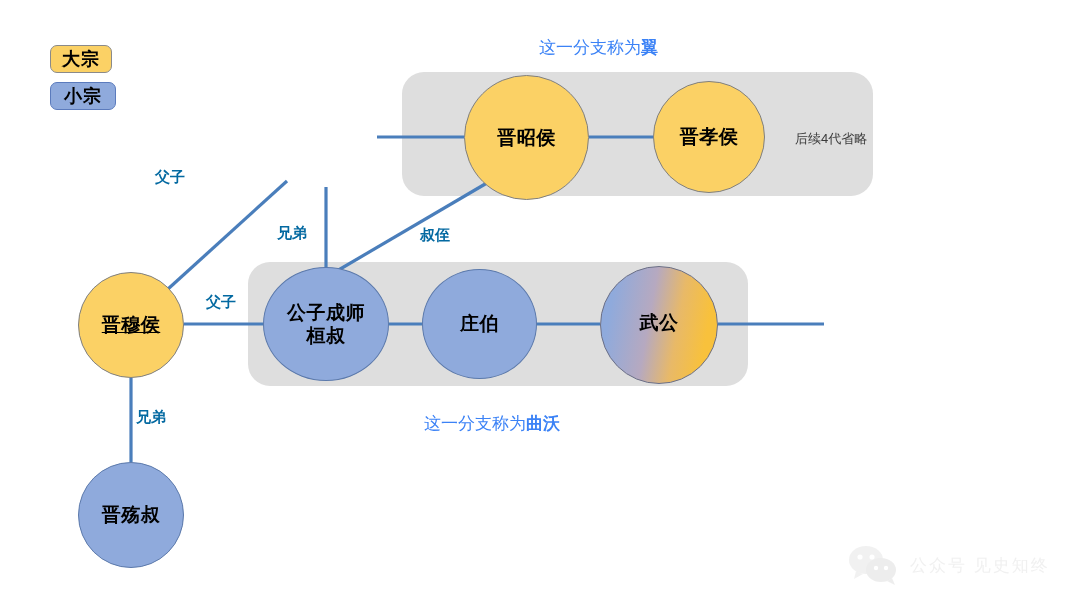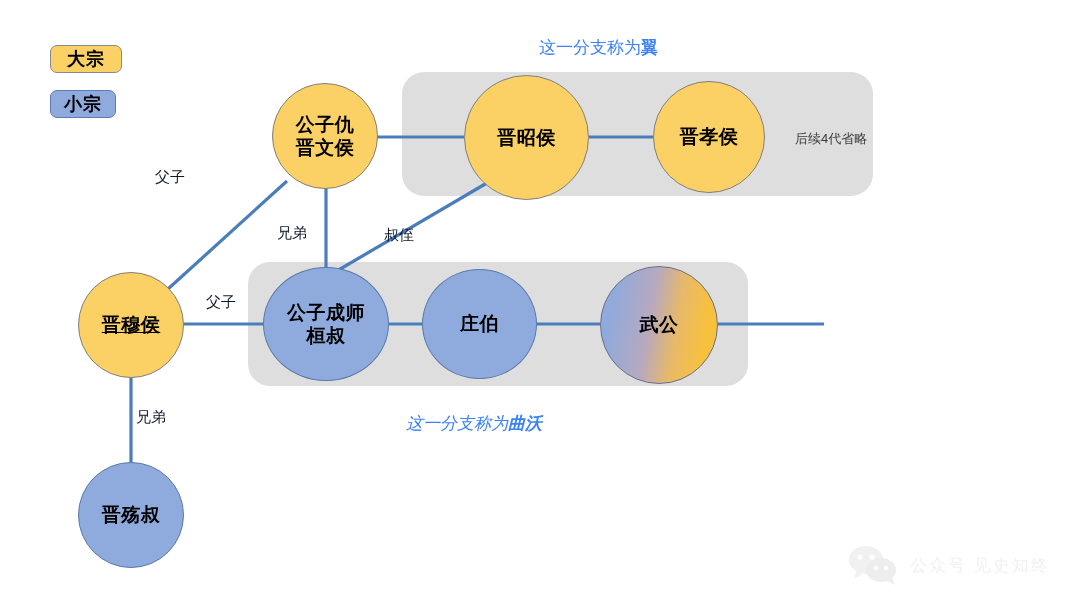--- a/index.html
+++ b/index.html
@@ -15,25 +15,25 @@
   
   .legend-box{
     position:absolute;
     display:flex;align-items:center;justify-content:center;
     border-radius:7px;
     font-size:18px;font-weight:700;color:#000;
     letter-spacing:1px;
     box-sizing:border-box;
   }
   .legend-major{
-    left:50px;top:45px;width:72px;height:28px;
+    left:50px;top:45px;width:62px;height:28px;
     background:#FBD165;border:1px solid #8a8a8a;
   }
   .legend-minor{
-    left:50px;top:90px;width:66px;height:28px;
+    left:50px;top:82px;width:66px;height:28px;
     background:#8FAADC;border:1px solid #5b7bbd;
   }
 
   
   .panel{
     position:absolute;
     background:#DEDEDE;
     border-radius:22px;
   }
   .panel-yi{left:402px;top:72px;width:471px;height:124px;}
@@ -51,27 +51,28 @@
     text-align:center;
     font-size:19px;font-weight:700;color:#000;
     line-height:1.22;
     letter-spacing:.5px;
   }
   .node.major{background:#FBD165;border:1px solid #7f7f7f;}
   .node.minor{background:#8FAADC;border:1px solid #5b79ab;}
   .node.mixed{
     background:linear-gradient(100deg,#8FAADC 12%,#b6a9c0 42%,#e8b968 64%,#F8C13C 86%);
     border:1px solid #6b6f86;
+    font-family:Liberation Mono, monospace;
   }
   .node .lbl{white-space:pre-line;pointer-events:none;}
 
   
   .edge-label{
     position:absolute;
-    font-size:15px;color:#0f172a;font-weight:400;
+    font-size:15px;color:#0369a1;font-weight:700;
     background:transparent;
     white-space:nowrap;
   }
 
   
   .caption{
     position:absolute;
     font-size:17px;color:#3b82f6;
     white-space:nowrap;
   }
@@ -128,24 +129,20 @@
 
     <line x1="718" y1="324" x2="824" y2="324" stroke="#4A7EBB" stroke-width="3.2"></line>
 
     <line x1="131" y1="378" x2="131" y2="462" stroke="#4A7EBB" stroke-width="3.2"></line>
   </svg>
 
   <div class="node major" style="left:78px;top:272px;width:106px;height:106px;text-decoration:underline;">
     <span class="lbl">晋穆侯</span>
   </div>
 
-  <div class="node major" style="left:272px;top:83px;width:106px;height:106px;">
-    <span class="lbl">公子仇
-晋文侯</span>
-  </div>
 
   <div class="node major" style="left:464px;top:75px;width:125px;height:125px;">
     <span class="lbl">晋昭侯</span>
   </div>
 
   <div class="node major" style="left:653px;top:81px;width:112px;height:112px;">
     <span class="lbl">晋孝侯</span>
   </div>
 
   <div class="node minor" style="left:78px;top:462px;width:106px;height:106px;text-align:right;">
@@ -163,31 +160,31 @@
 
   <div class="node mixed" style="left:600px;top:266px;width:118px;height:118px;">
     <span class="lbl">武公</span>
   </div>
 
 
   <div class="edge-label" style="left:155px;top:168px;">父子</div>
 
   <div class="edge-label" style="left:277px;top:224px;">兄弟</div>
 
-  <div class="edge-label" style="left:384px;top:226px;">叔侄</div>
+  <div class="edge-label" style="left:420px;top:226px;">叔侄</div>
 
   <div class="edge-label" style="left:206px;top:293px;">父子</div>
 
   <div class="edge-label" style="left:136px;top:408px;">兄弟</div>
 
   <div class="caption" style="left:539px;top:36px;">
     <span>这一分支称为</span><b>翼</b>
   </div>
 
-  <div class="caption" style="left:406px;top:412px;font-style:italic;">
+  <div class="caption" style="left:424px;top:412px;">
     <span>这一分支称为</span><b>曲沃</b>
   </div>
 
   <div class="note" style="left:779px;top:130px;margin-left:16px;">后续4代省略</div>
 
   <div class="watermark">
     <svg width="52" height="40" viewBox="0 0 52 40">
       <ellipse cx="18" cy="15" rx="17" ry="14" fill="#e4e4e4"></ellipse>
       <polygon points="8,26 6,34 15,29" fill="#e4e4e4"></polygon>
       <circle cx="12" cy="12" r="2.6" fill="#ffffff"></circle>

